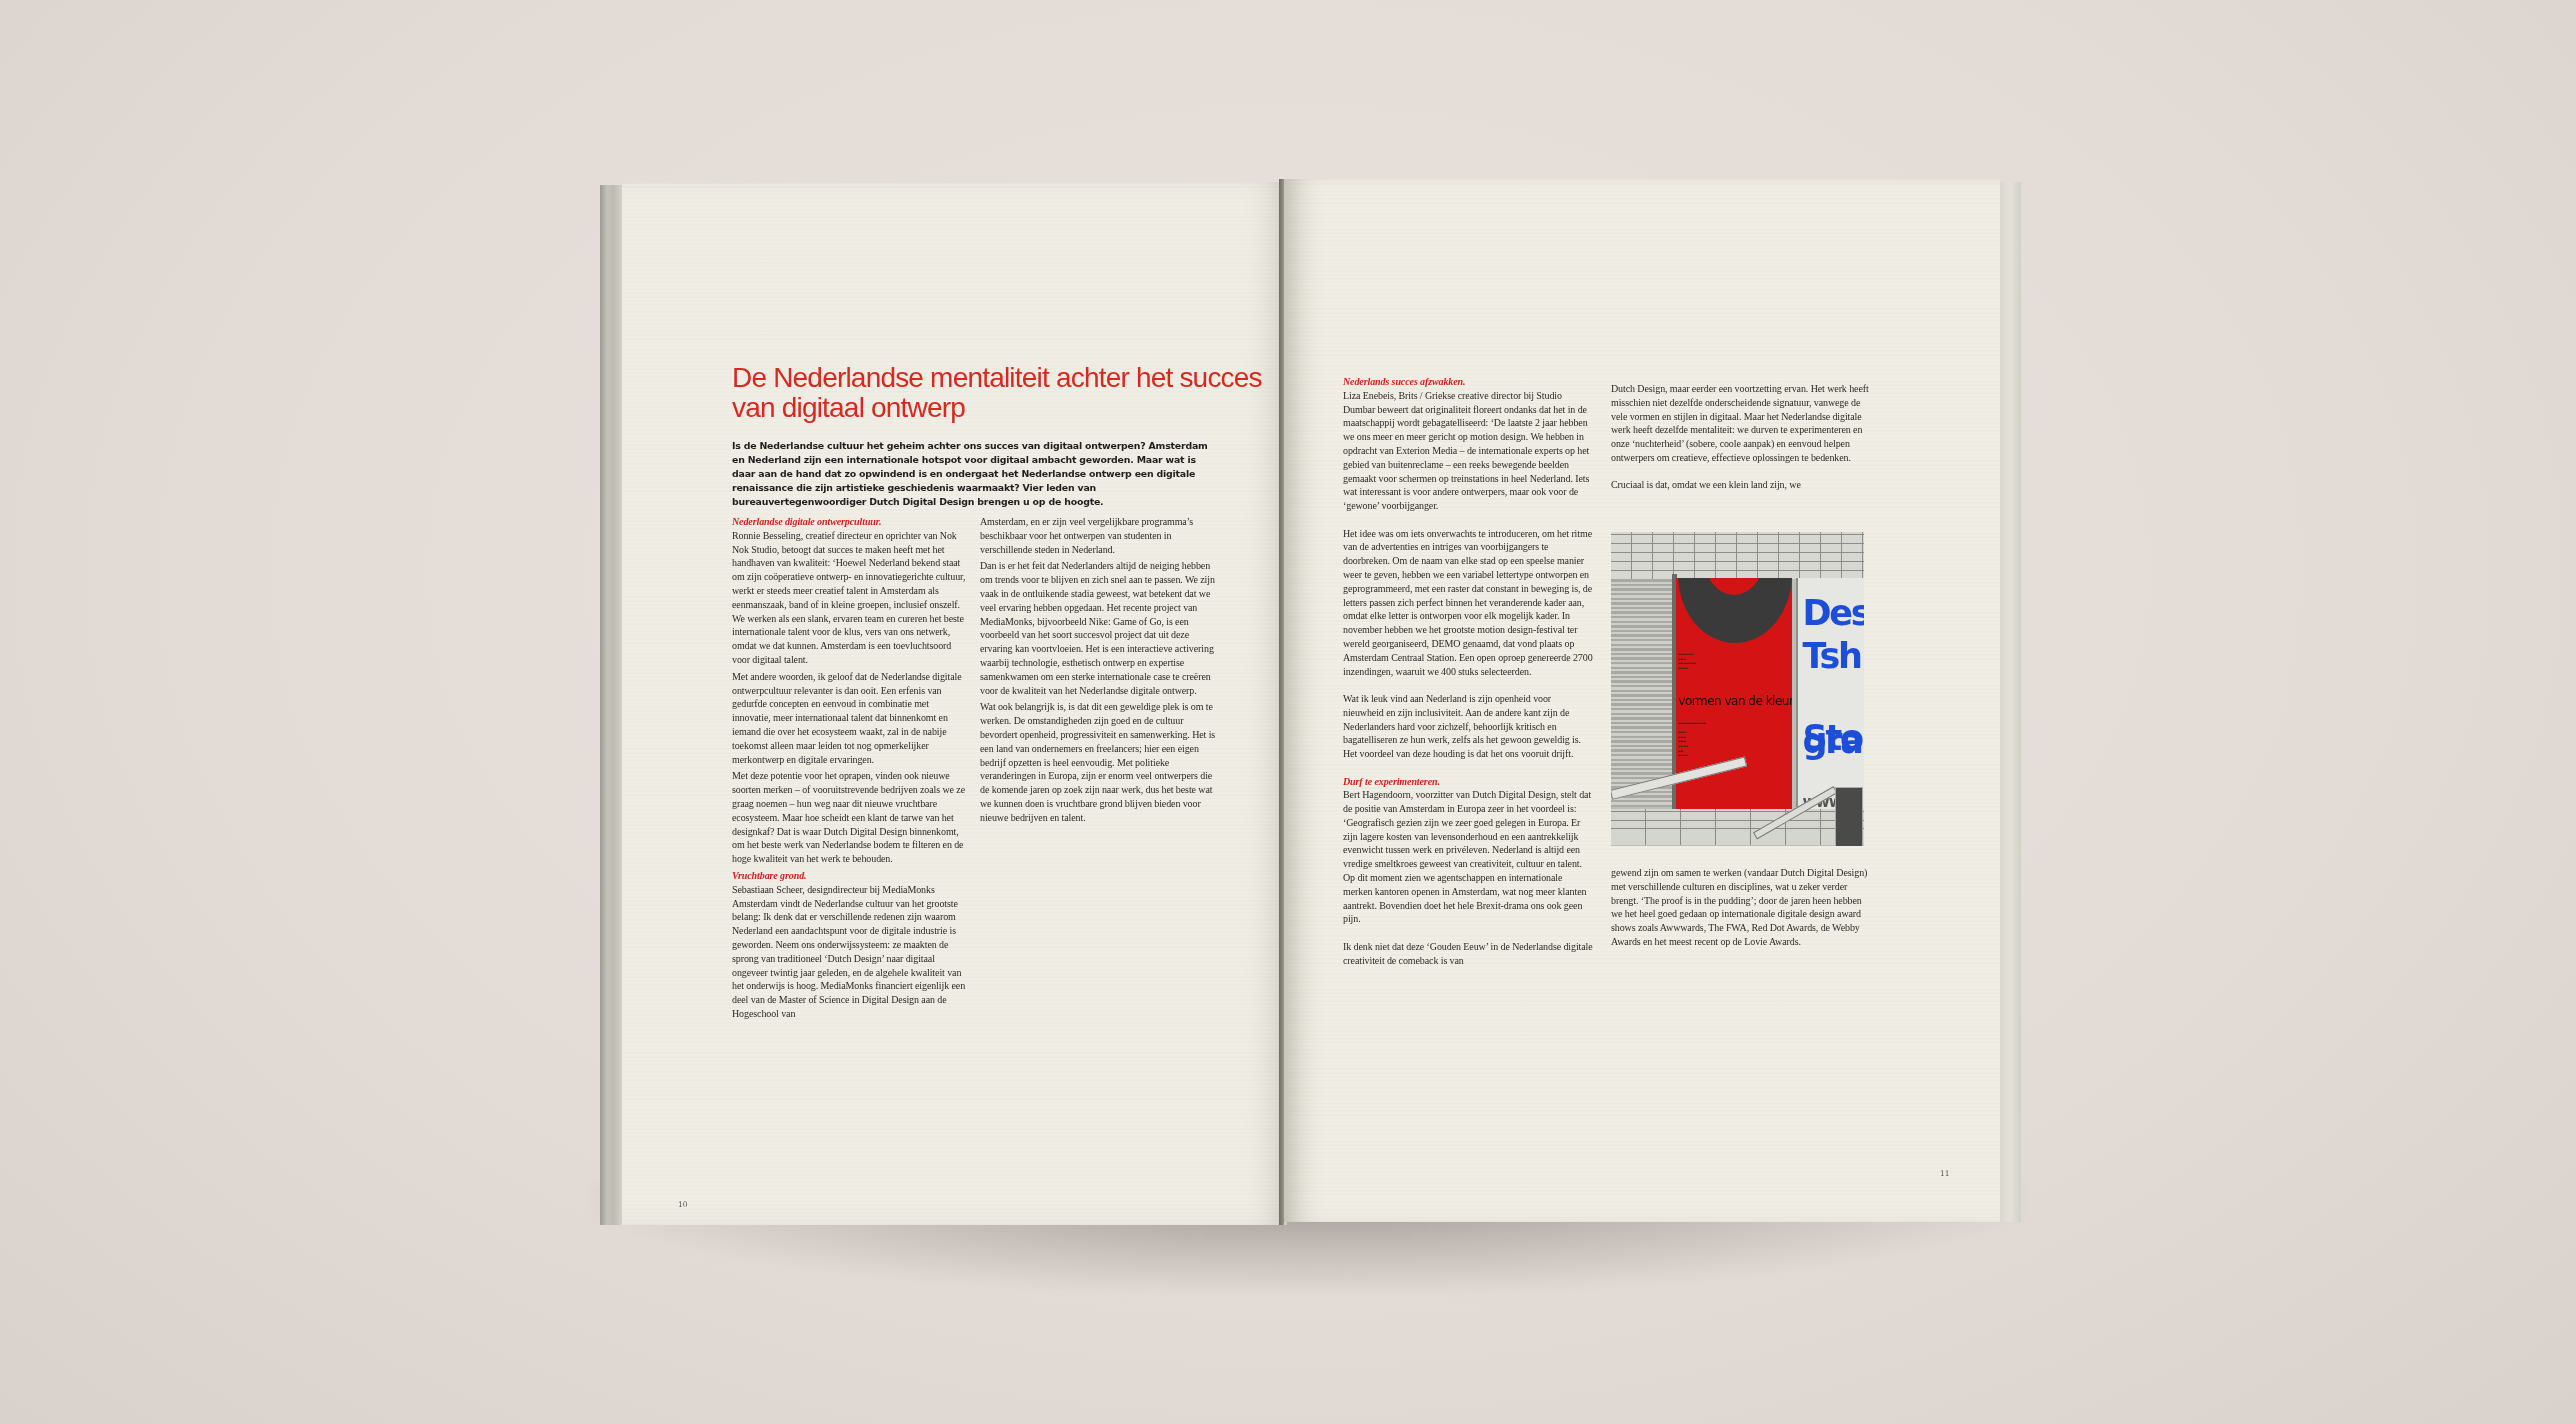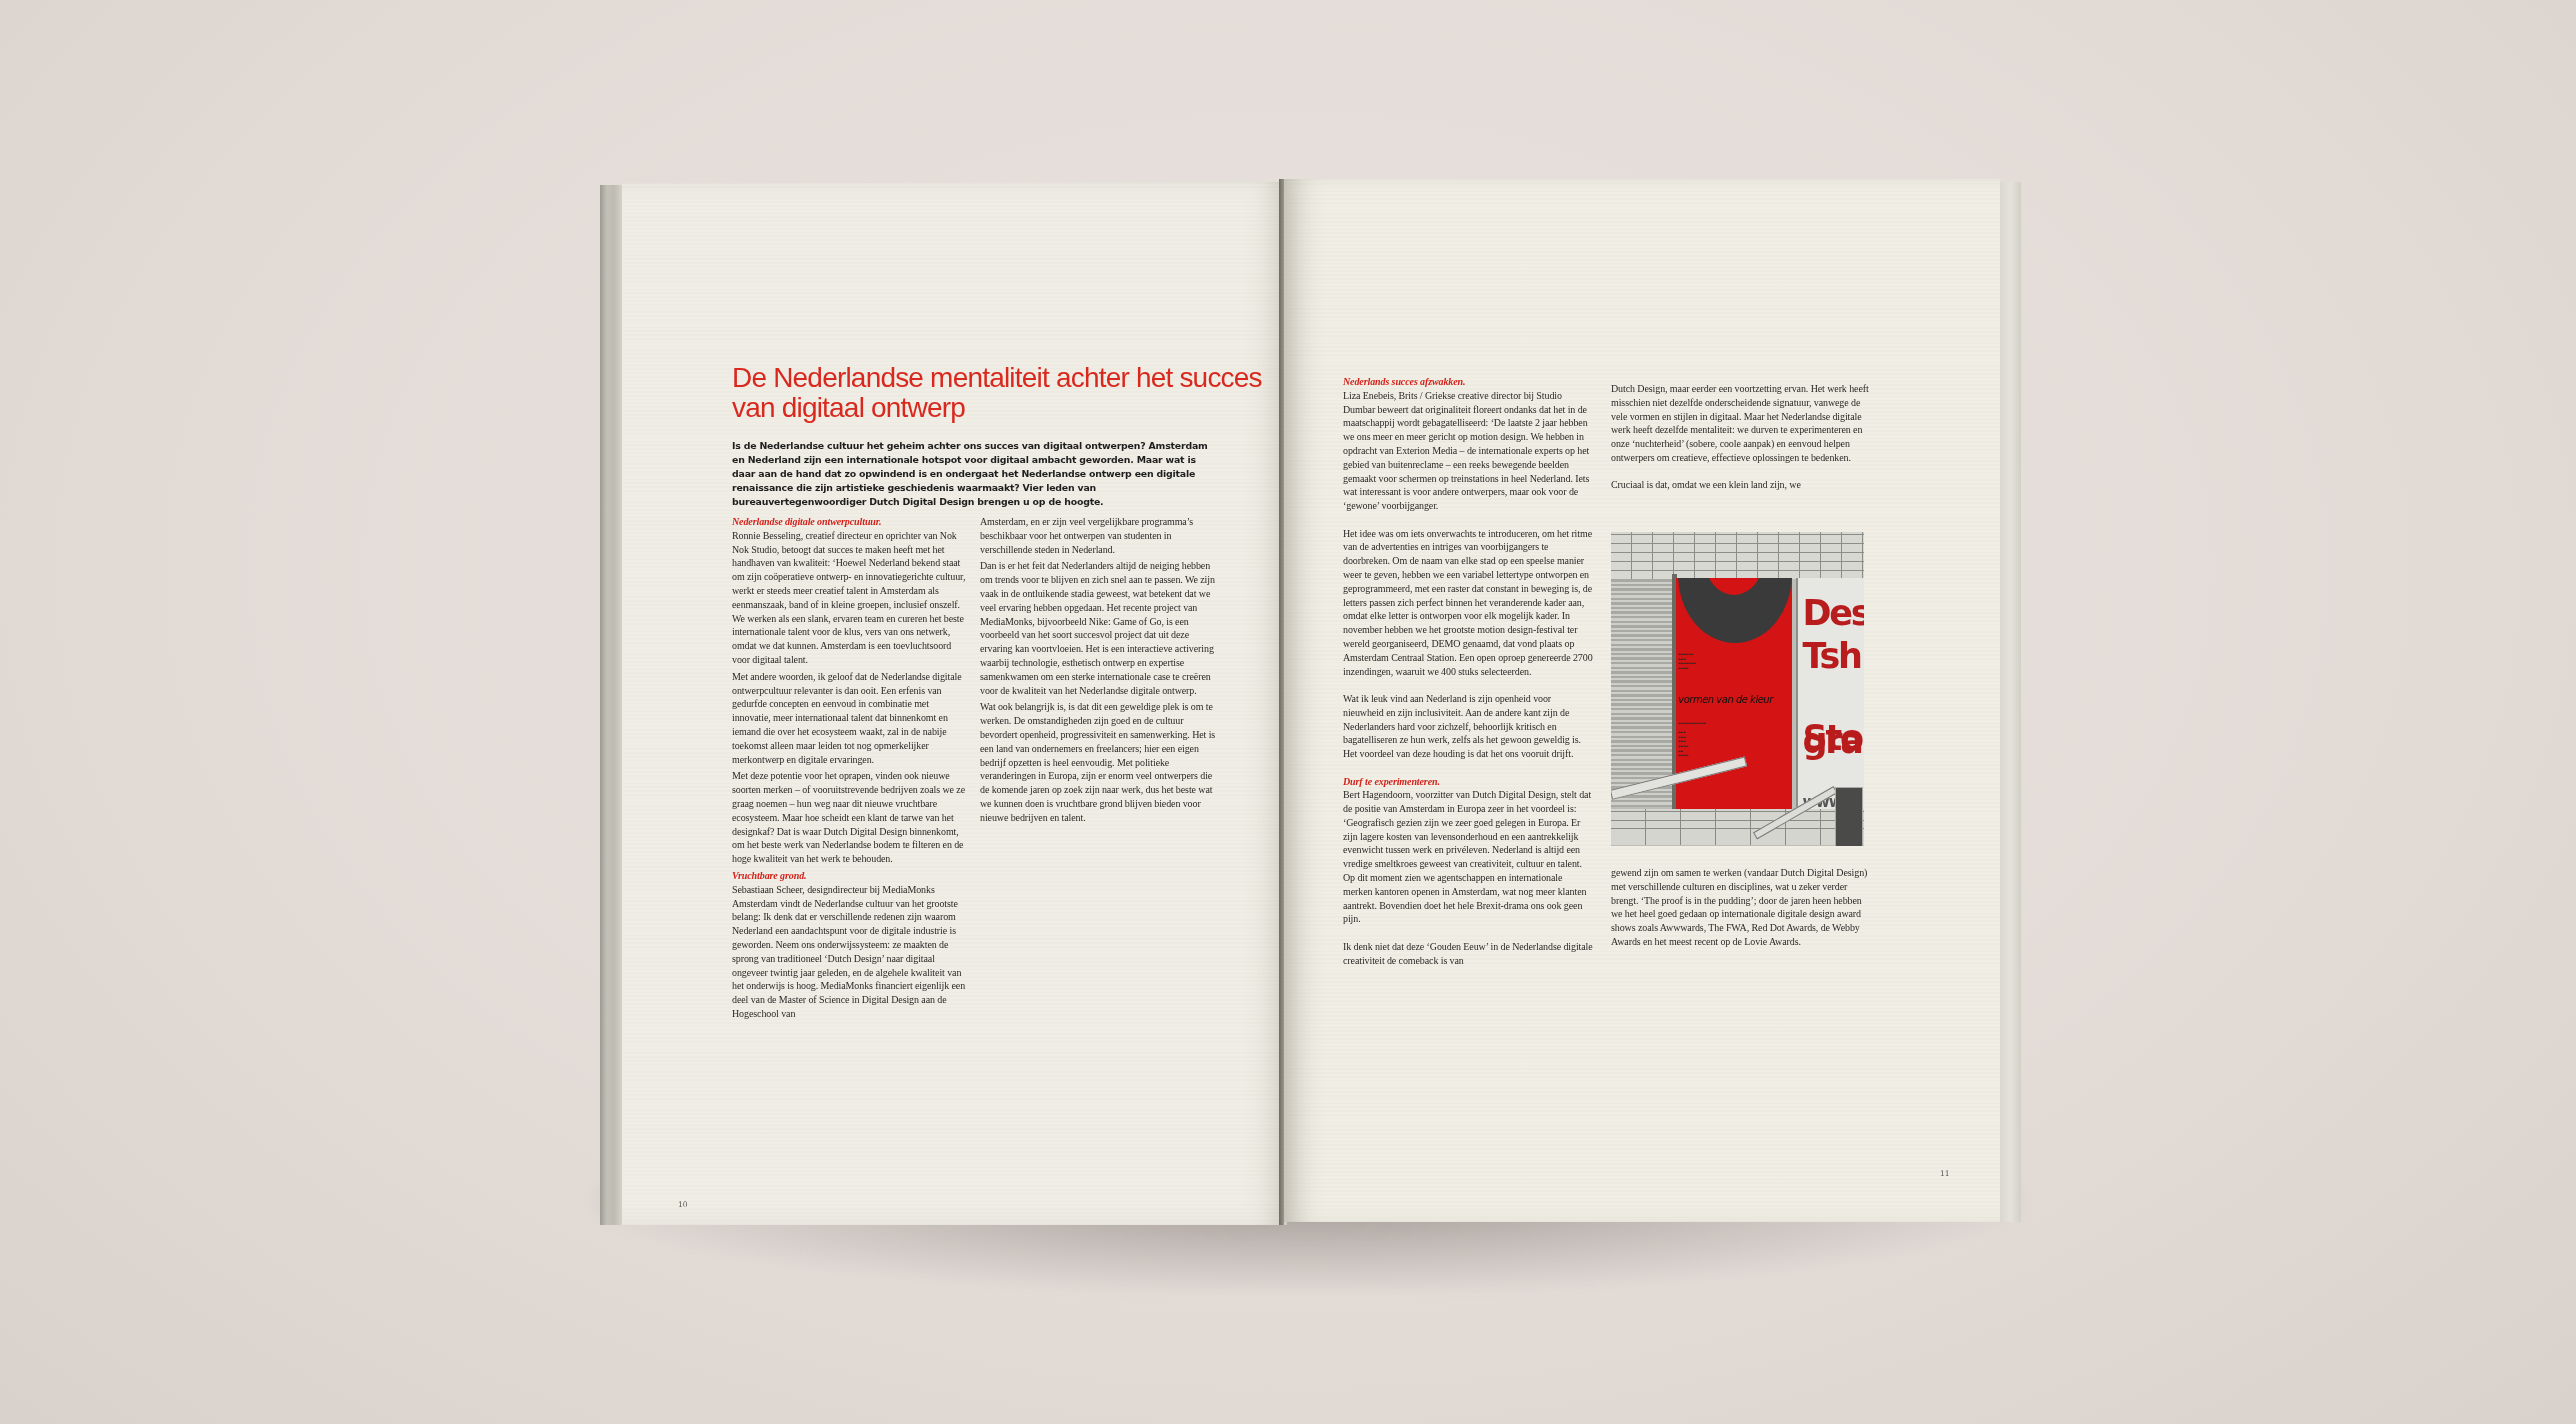--- a/index.html
+++ b/index.html
@@ -92,30 +92,30 @@
     background:#3a3a3a;
   }
   .ph-poster .circle-in {
     position:absolute; left:29px; top:-53px; width:58px; height:70px; border-radius:50%;
     background:#d41414;
   }
   .ph-poster .small {
     position:absolute; left:2.3px; font-family:"DejaVu Sans", sans-serif; font-size:2.7px; color:#222; line-height:4.6px;
   }
   .ph-poster .headline {
-    position:absolute; left:2.3px; top:116px; font-family:"DejaVu Sans", sans-serif; font-size:10px;
-    color:#111; letter-spacing:-0.5px; white-space:nowrap;font-style:italic;
+    position:absolute; left:2.3px; top:116px; font-family:"DejaVu Sans", sans-serif; font-size:12px;
+    color:#111; letter-spacing:-0.5px; white-space:nowrap;
   }
   .ph-board {
     position:absolute; left:185px; top:46px; width:68px; height:243px; background:#e6e6e3;
     border-left:2.3px solid #8f8f8a;
   }
   .ph-board .big {
     position:absolute; left:4.6px; font-family:"DejaVu Sans", sans-serif; font-weight:bold; font-size:35px;
-    line-height:40px; color:#b91c1c; letter-spacing:-2.3px; white-space:nowrap;
+    line-height:40px; color:#1d4ed8; letter-spacing:-2.3px; white-space:nowrap;
   }
   .ph-board .www {
     position:absolute; left:4.6px; top:215px; font-family:"DejaVu Sans", sans-serif; font-weight:bold;
     font-size:15px; color:#555; letter-spacing:-0.8px;
   }
   .ph-rail1 {
     position:absolute; left:0; top:258px; width:137px; height:7.6px; background:#e2e2de;
     transform:rotate(-14deg); transform-origin:left; border:0.8px solid #777;
   }
   .ph-rail2 {

